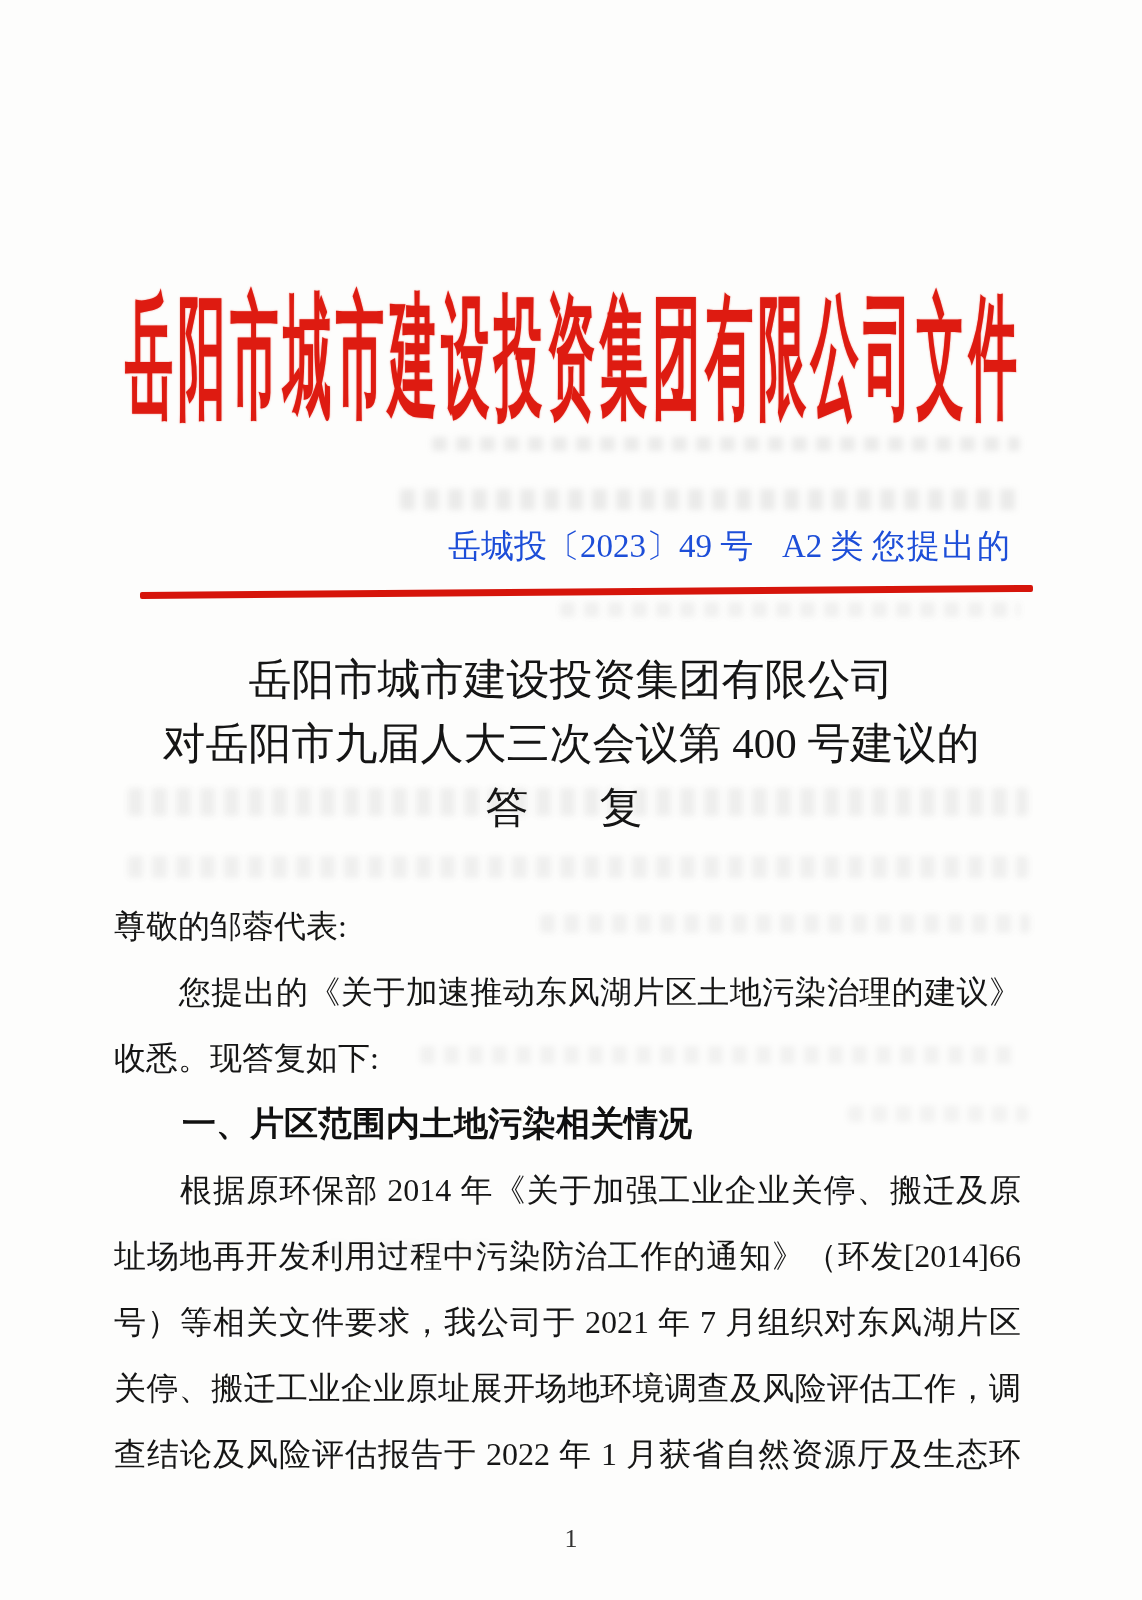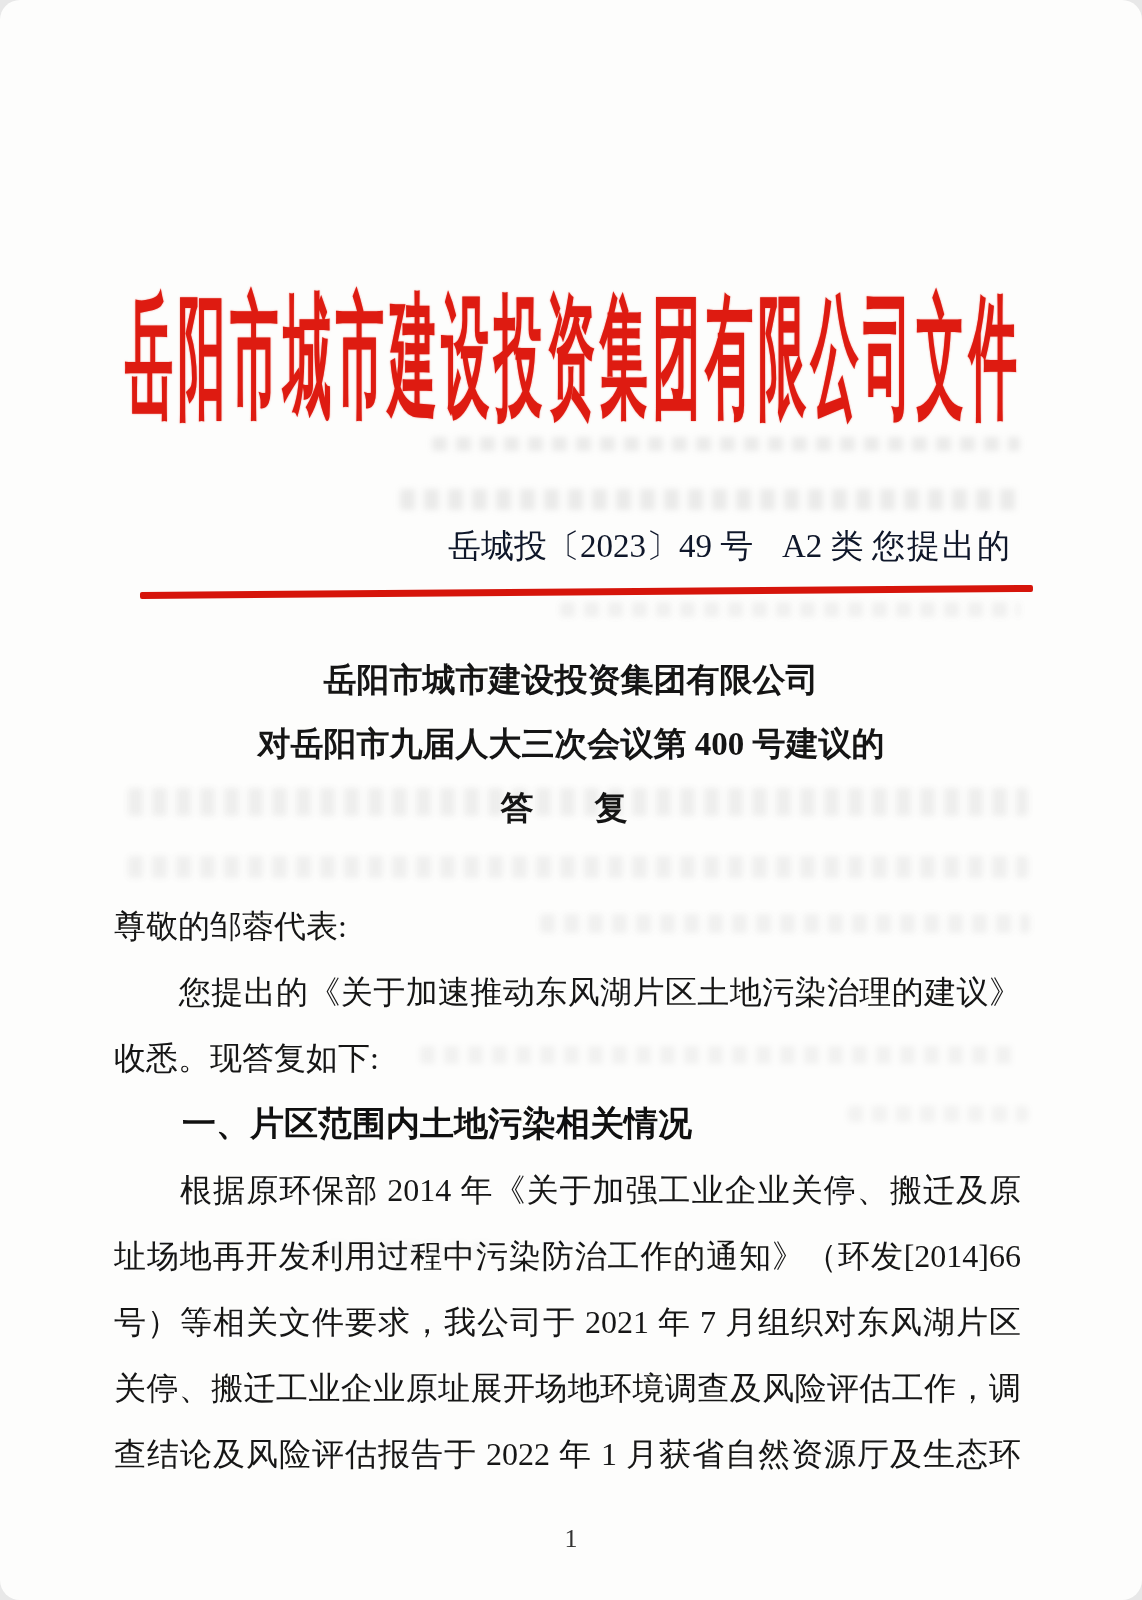--- a/index.html
+++ b/index.html
@@ -4,47 +4,46 @@
 <style>
   html,body{margin:0;padding:0;background:#e8e8e8;}
   .page{
     position:relative;
     width:1142px;height:1600px;
     margin:0 auto;
     background:#fdfdfc;
     overflow:hidden;
     font-family:"Liberation Serif", serif;
     color:#1b1b1b;
-    border-radius:20px;
   }
   
   .letterhead{
     position:absolute;left:125px;top:288px;width:892px;
     font-size:48px;line-height:50px;font-weight:bold;
     color:#de1b11;
     text-align:justify;text-align-last:justify;
     transform:scaleY(2.8);transform-origin:50% 0;
     text-shadow:0 0 1px rgba(222,27,17,.55);
   }
   
-  .docline{position:absolute;left:0;top:524px;width:1142px;height:44px;font-size:33px;color:#0f172a;}
+  .docline{position:absolute;left:0;top:524px;width:1142px;height:44px;font-size:33px;color:#1d4ed8;}
   .docline .num{position:absolute;left:448px;}
   .docline .cat{position:absolute;left:782px;}
   .docline .pub{position:absolute;left:872px;letter-spacing:2px;}
   
   .redline{
     position:absolute;left:140px;top:592px;width:893px;height:7px;
     background:#d6150b;
     transform:rotate(-0.45deg);transform-origin:0 50%;
     border-radius:2px;
   }
   
   .title{
     position:absolute;left:118px;top:648px;width:906px;
-    text-align:center;font-weight:bold;font-size:33px;line-height:64px;
+    text-align:center;font-weight:normal;font-size:43px;line-height:64px;
     color:#151515;
   }
   .title .l3{letter-spacing:14px;}
   
   .body{position:absolute;left:114px;top:893px;width:907px;font-size:32px;color:#161616;}
   .body .line{height:66px;line-height:66px;white-space:pre-wrap;}
   .body .jline{text-align:justify;text-align-last:justify;}
   .body .h1{
     font-family:Liberation Serif, serif;
     font-weight:bold;font-size:34px;color:#101010;

